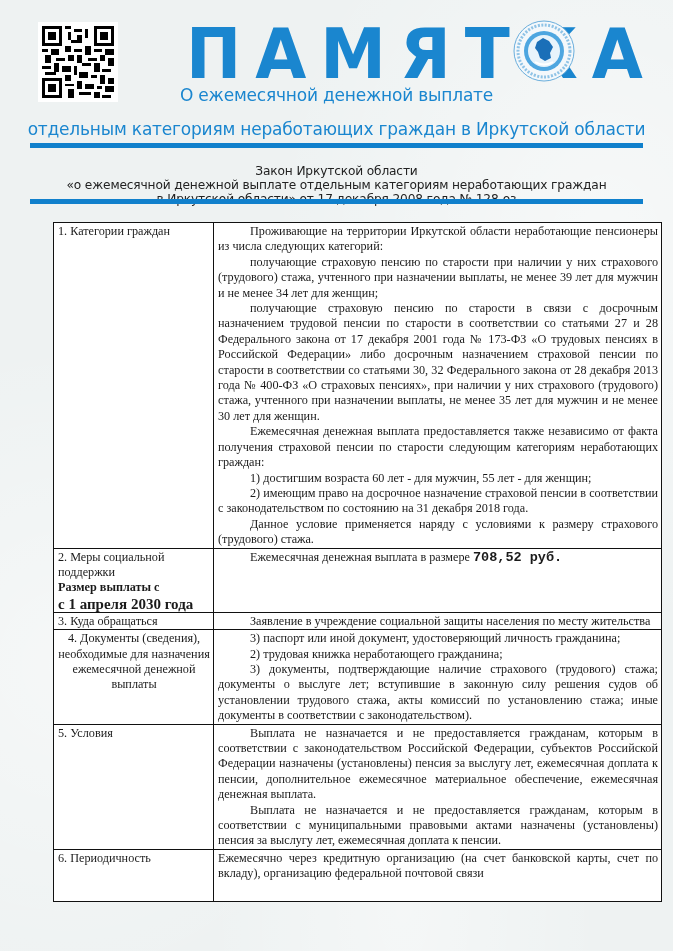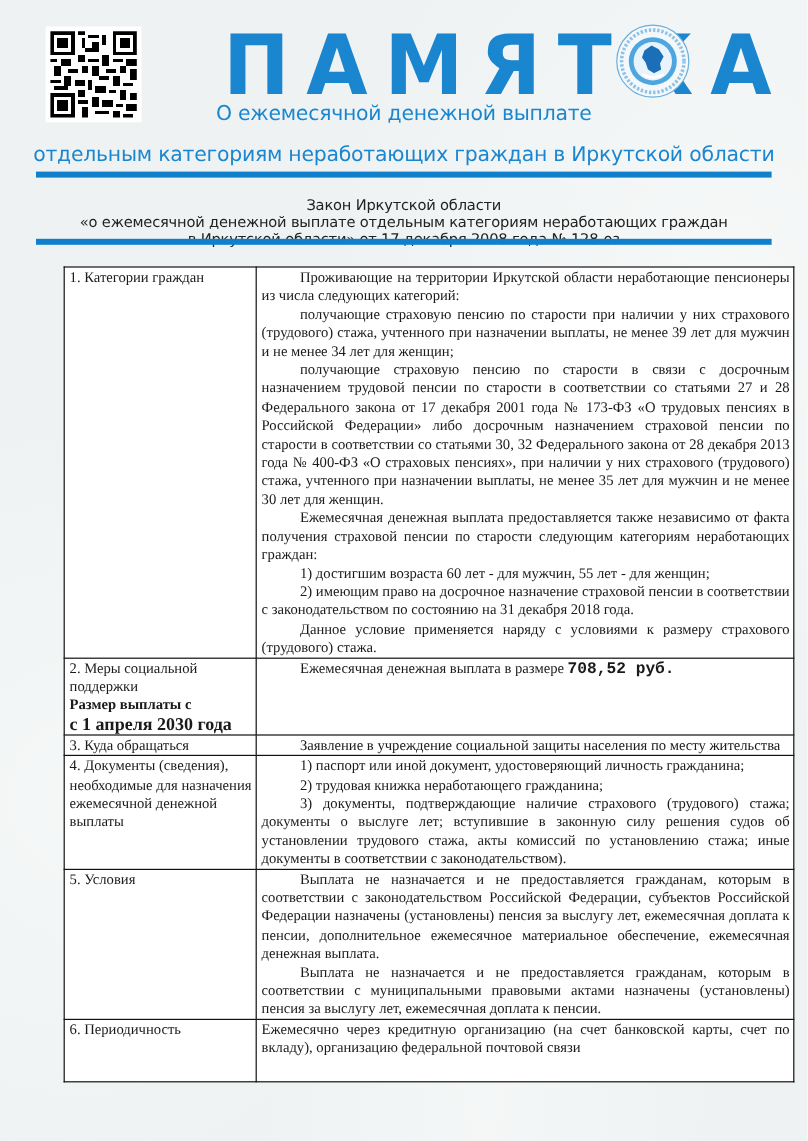--- a/index.html
+++ b/index.html
@@ -184,23 +184,23 @@
       <p class="p"><span>Ежемесячная денежная выплата в размере </span><span class="amount">708,52 руб.</span></p>
     </td>
   </tr>
   <tr>
     <td class="label">3. Куда обращаться</td>
     <td class="content">
       <p class="p">Заявление в учреждение социальной защиты населения по месту жительства</p>
     </td>
   </tr>
   <tr>
-    <td class="label" style="text-align:left;">4. Документы (сведения), необходимые для назначения ежемесячной денежной выплаты</td>
-    <td class="content">
-      <p class="p">1) паспорт или иной документ, удостоверяющий личность гражданина;</p>
+    <td class="label" style="text-align:center;">4. Документы (сведения), необходимые для назначения ежемесячной денежной выплаты</td>
+    <td class="content">
+      <p class="p">3) паспорт или иной документ, удостоверяющий личность гражданина;</p>
       <p class="p">2) трудовая книжка неработающего гражданина;</p>
       <p class="p">3) документы, подтверждающие наличие страхового (трудового) стажа; документы о выслуге лет; вступившие в законную силу решения судов об установлении трудового стажа, акты комиссий по установлению стажа; иные документы в соответствии с законодательством).</p>
     </td>
   </tr>
   <tr>
     <td class="label">5. Условия</td>
     <td class="content">
       <p class="p">Выплата не назначается и не предоставляется гражданам, которым в соответствии с законодательством Российской Федерации, субъектов Российской Федерации назначены (установлены) пенсия за выслугу лет, ежемесячная доплата к пенсии, дополнительное ежемесячное материальное обеспечение, ежемесячная денежная выплата.</p>
       <p class="p">Выплата не назначается и не предоставляется гражданам, которым в соответствии с муниципальными правовыми актами назначены (установлены) пенсия за выслугу лет, ежемесячная доплата к пенсии.</p>
     </td>

